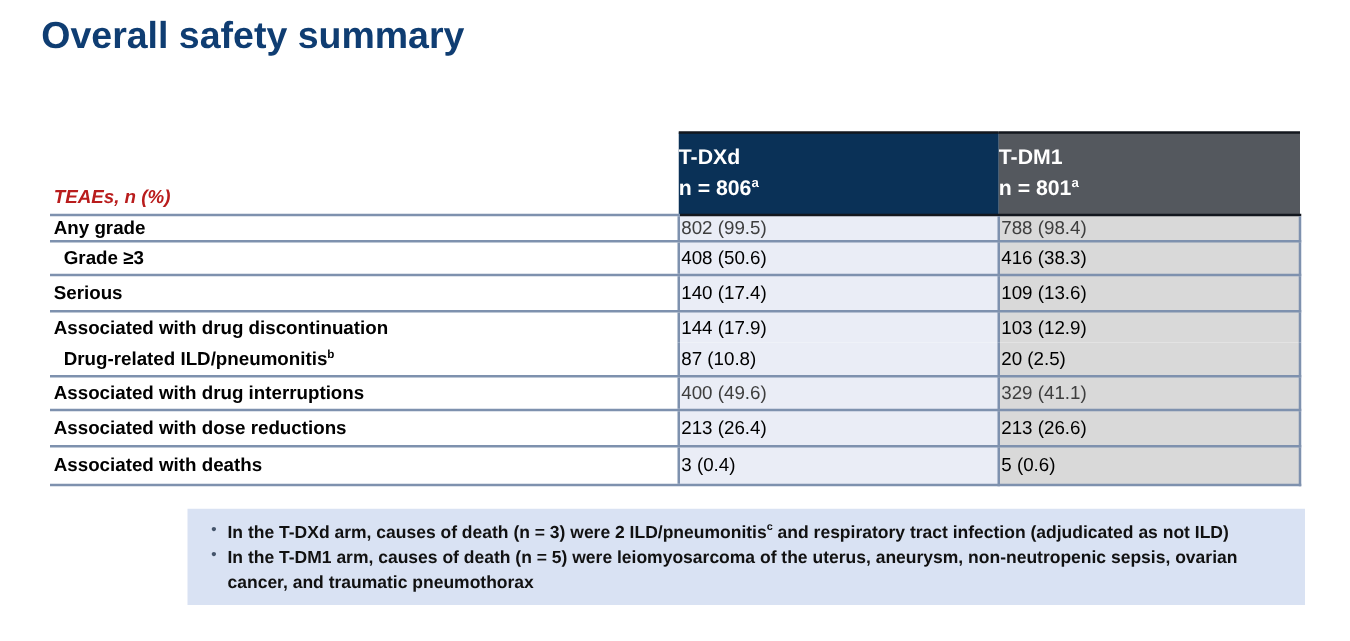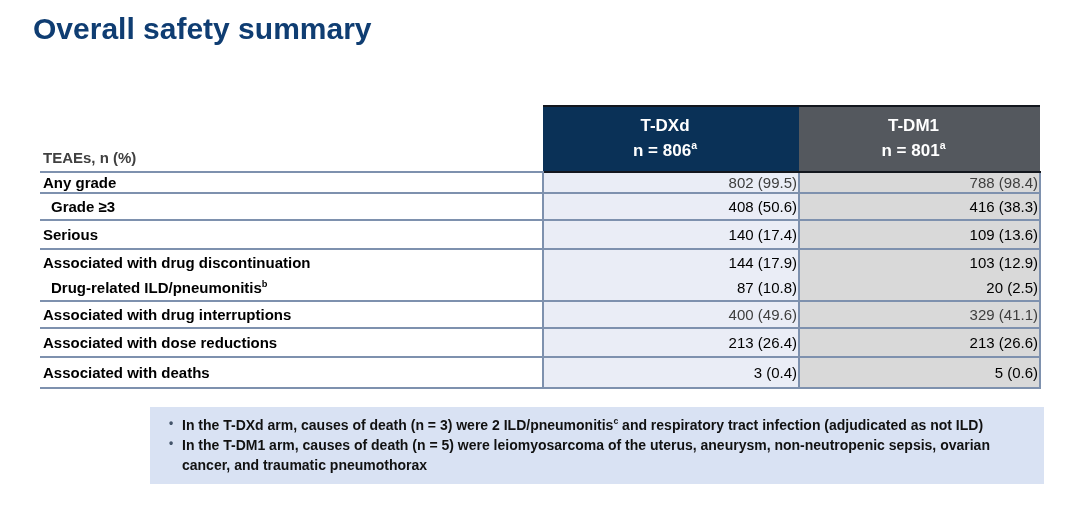--- a/index.html
+++ b/index.html
@@ -14,36 +14,37 @@
   table.safety {
     position:absolute; left:40px; top:105px; width:1000px;
     border-collapse:collapse; table-layout:fixed;
   }
   col.c-label { width:503px; }
   col.c-tdxd  { width:256px; }
   col.c-tdm1  { width:241px; }
 
   th.corner {
     vertical-align:bottom; text-align:left; font-weight:bold; font-size:15px;
-    color:#404040; padding:0 0 5px 3px; background:#ffffff;
+    color:#b91c1c; padding:0 0 5px 3px; background:#ffffff;
     border-bottom:2px solid #7E91AE;
+    font-style:italic;
   }
   th.hdr {
-    color:#ffffff; font-weight:bold; text-align:center; vertical-align:middle;
+    color:#ffffff; font-weight:bold; text-align:left; vertical-align:middle;
     font-size:17px; line-height:25px; height:58px; padding:2px 12px 4px 0;
     border-top:2px solid #13171E; border-bottom:2px solid #13171E;
   }
   th.hdr-tdxd { background:#0A3157; }
   th.hdr-tdm1 { background:#54585E; }
 
   tbody td { border-bottom:2px solid #7E91AE; font-size:15px; vertical-align:middle; }
   td.lab { text-align:left; padding-left:3px; color:#000; }
   tr.lb  td.lab { font-weight:bold; }
   tr.ind td.lab { font-weight:bold; padding-left:11px; }
-  td.val { text-align:right; color:#3E3E3E; font-weight:normal; }
+  td.val { text-align:left; color:#3E3E3E; font-weight:normal; }
   tr.vb  td.val { font-weight:normal; color:#000; }
   td.vx { background:#EAEDF6; border-left:2px solid #7E91AE; border-right:2px solid #7E91AE; }
   td.vm { background:#D9D9D9; border-right:2px solid #7E91AE; }
   tr.nb td { border-bottom:none; }
 
   sup { font-size:62%; vertical-align:super; line-height:0; }
 
   .notes {
     position:absolute; left:150px; top:407px; width:894px; box-sizing:border-box;
     background:#D9E2F3; padding:8px 16px 9px 14px;

